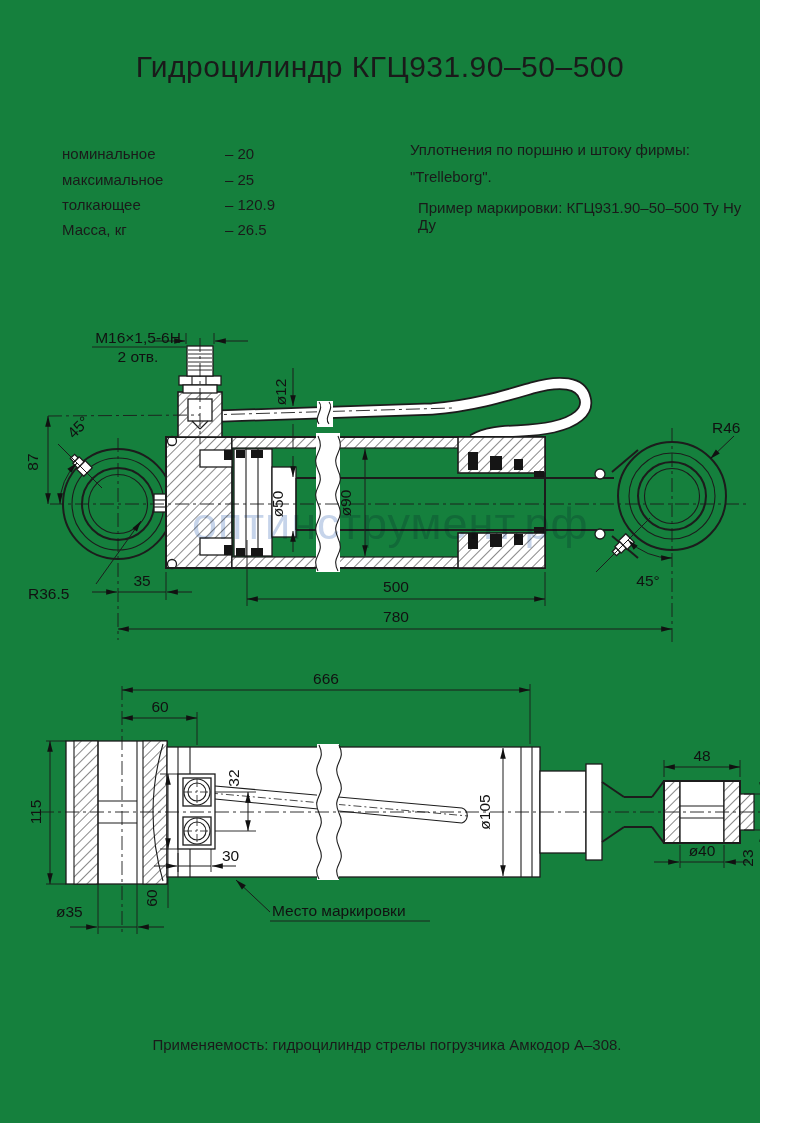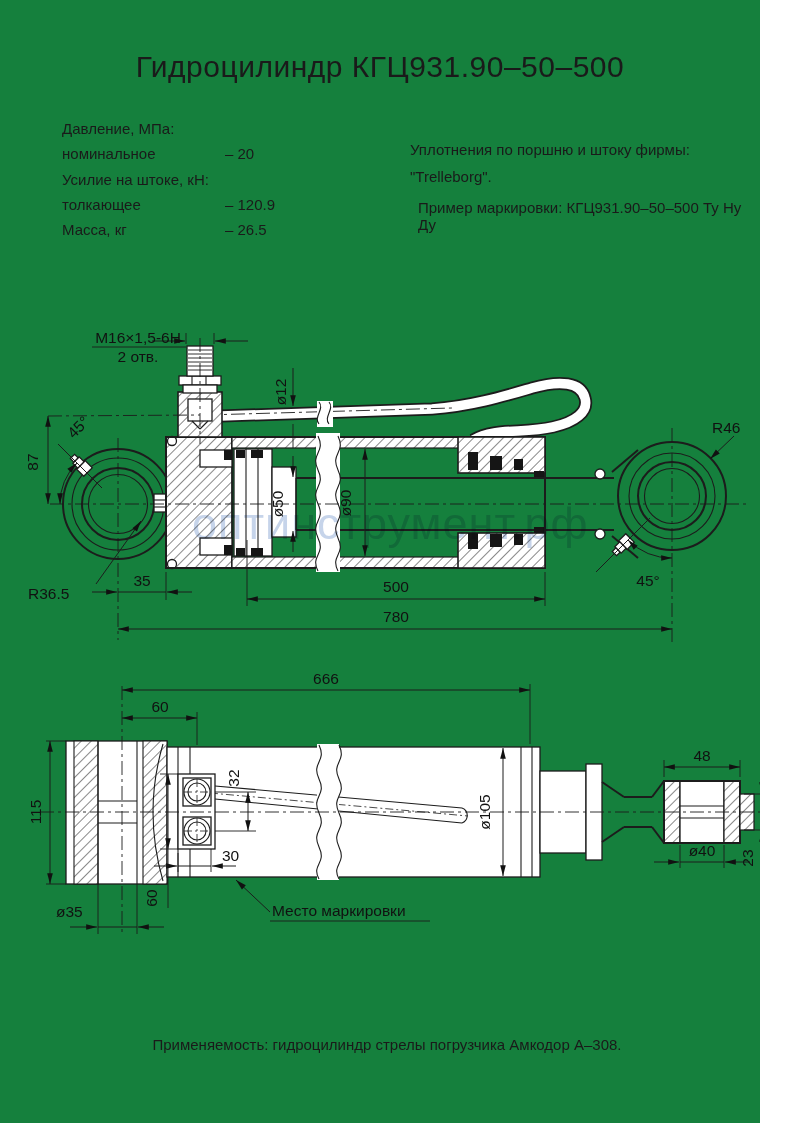--- a/index.html
+++ b/index.html
@@ -33,30 +33,29 @@
 </style>
 </head>
 <body>
 
 <div class="page">
 
   <div class="title">Гидроцилиндр КГЦ931.90–50–500</div>
 
   <div class="specs">
     <div class="spec-row">
-        <span class="spec-label">Давление, МПа:</span>
         <span class="spec-value"></span>
       </div>
     <div class="spec-row">
         <span class="spec-label">номинальное</span>
         <span class="spec-value">– 20</span>
       </div>
     <div class="spec-row">
-        <span class="spec-label">Усилие на штоке, кН:</span>
-        <span class="spec-value"></span>
+        <span class="spec-label">максимальное</span>
+        <span class="spec-value">– 25</span>
       </div>
     <div class="spec-row">
         <span class="spec-label">толкающее</span>
         <span class="spec-value">– 120.9</span>
       </div>
     <div class="spec-row">
         <span class="spec-label">Масса, кг</span>
         <span class="spec-value">– 26.5</span>
       </div>
   </div>

